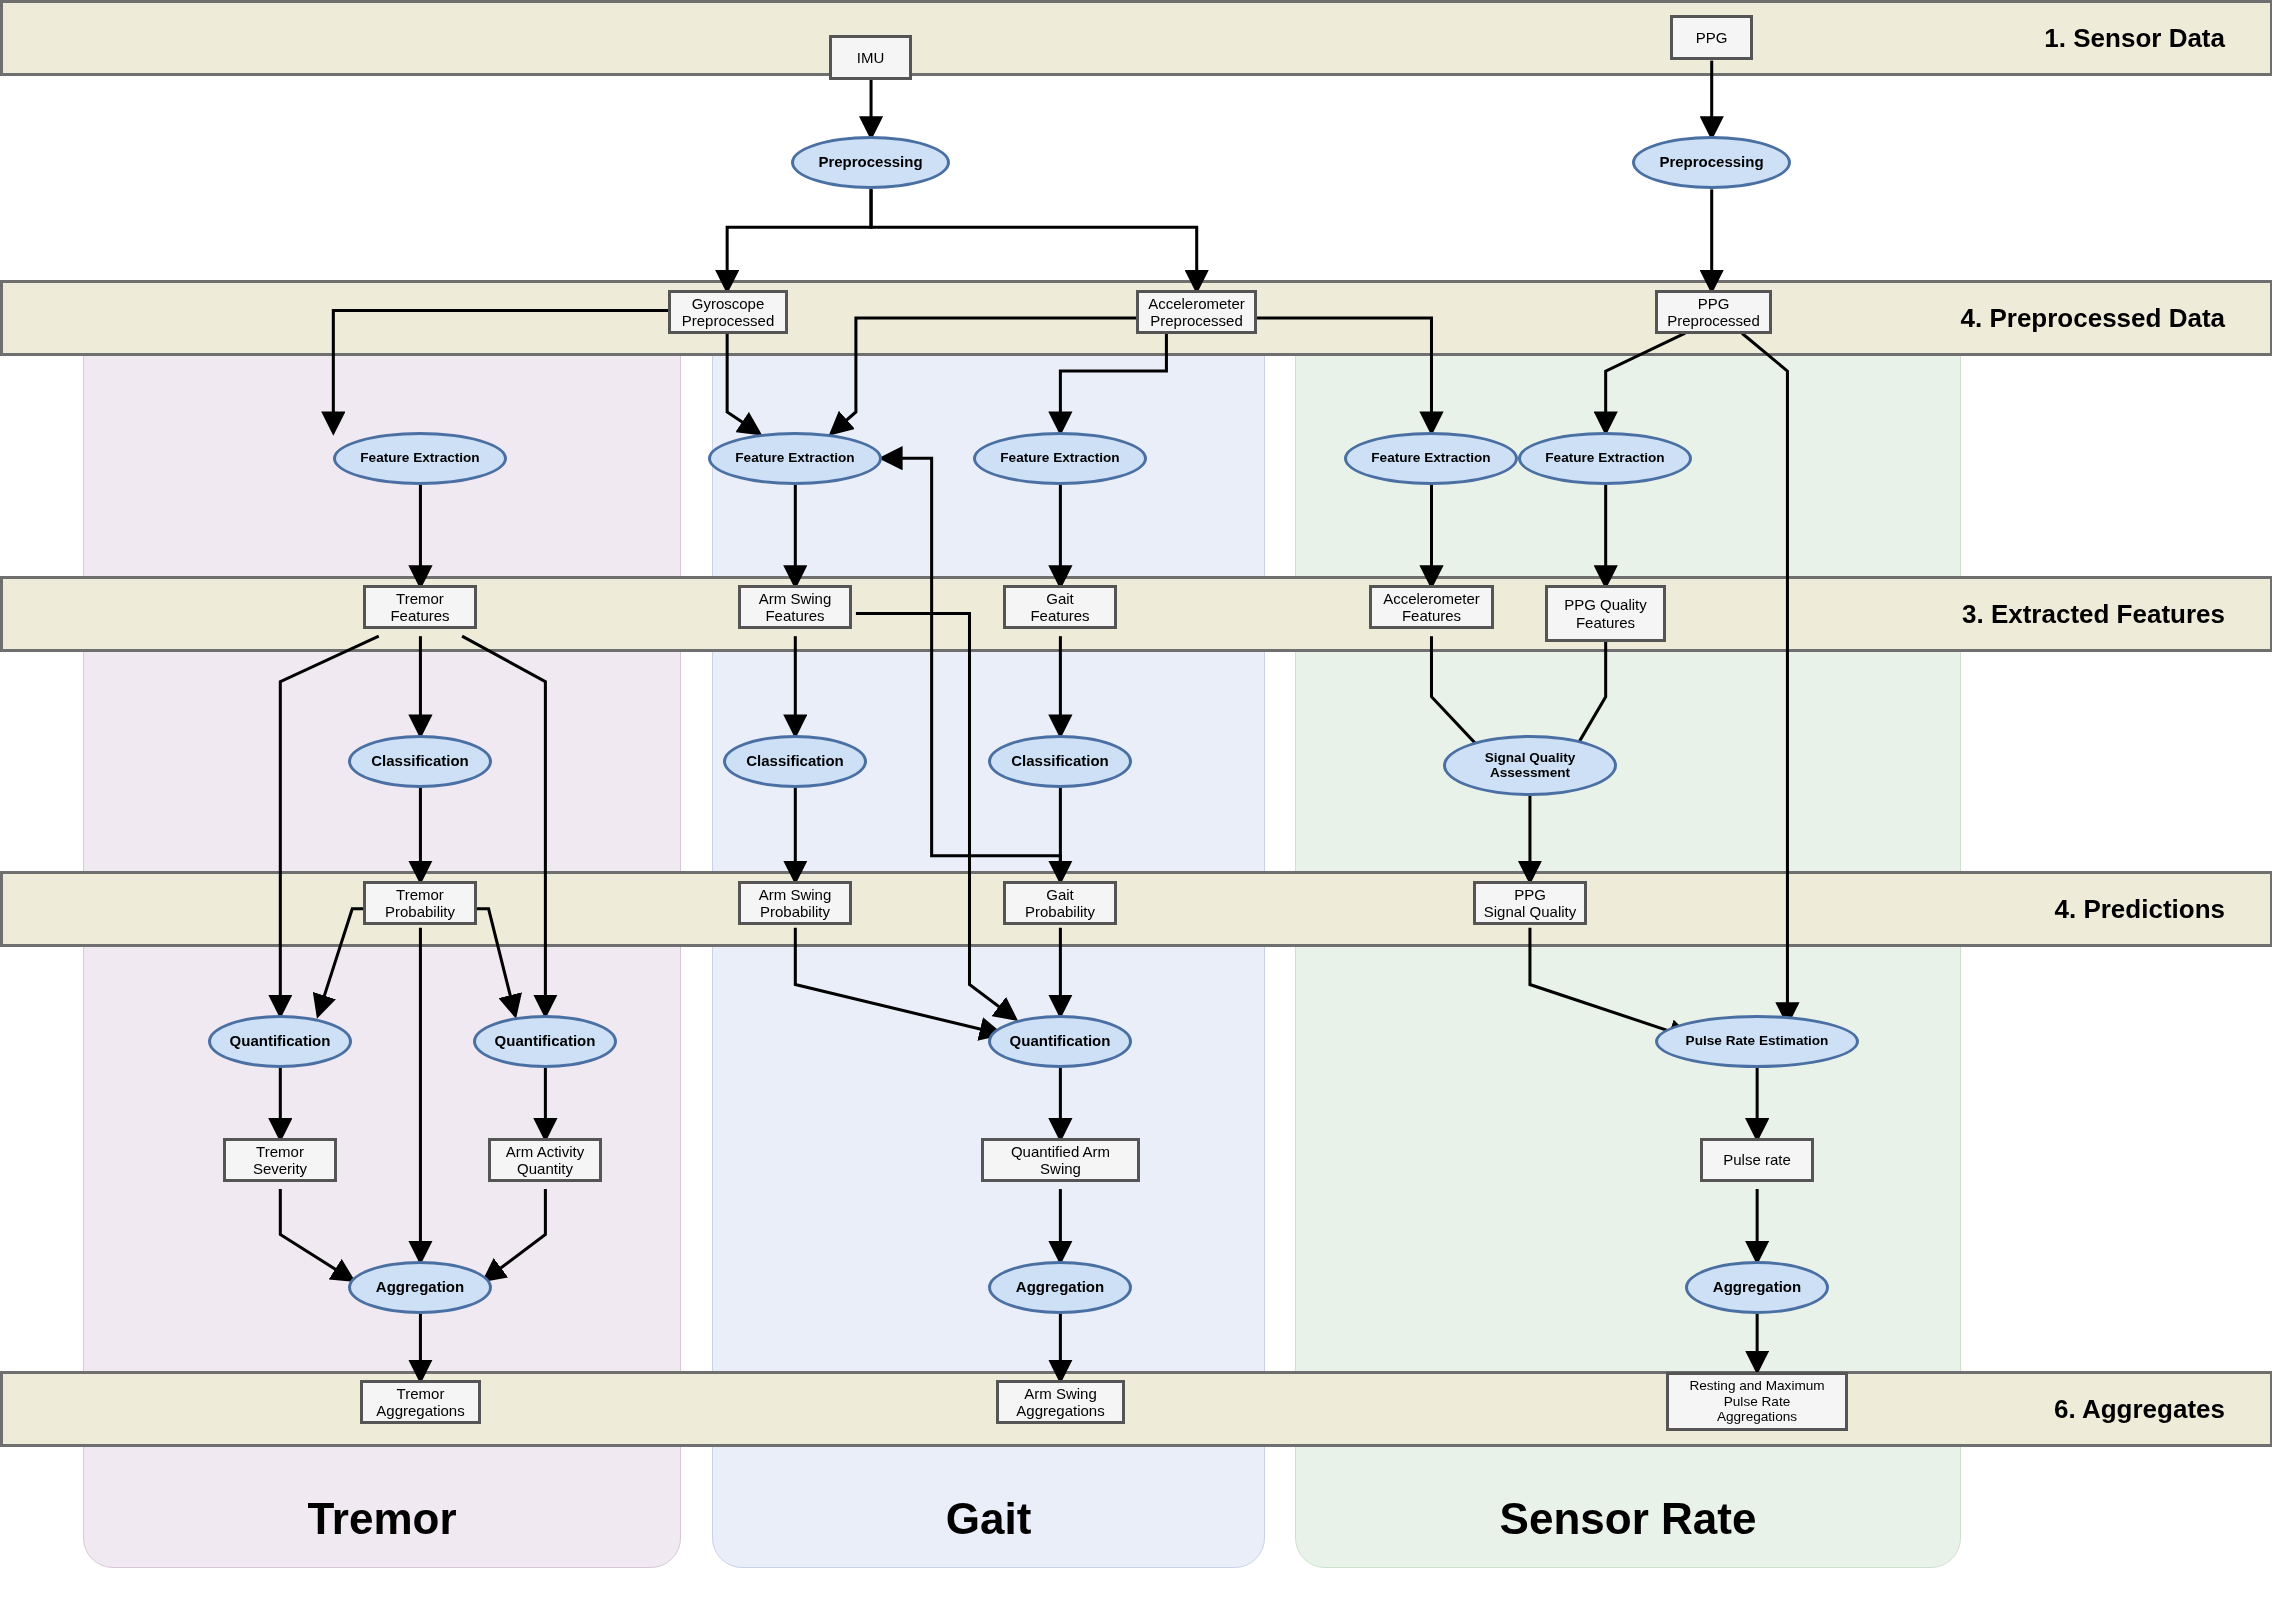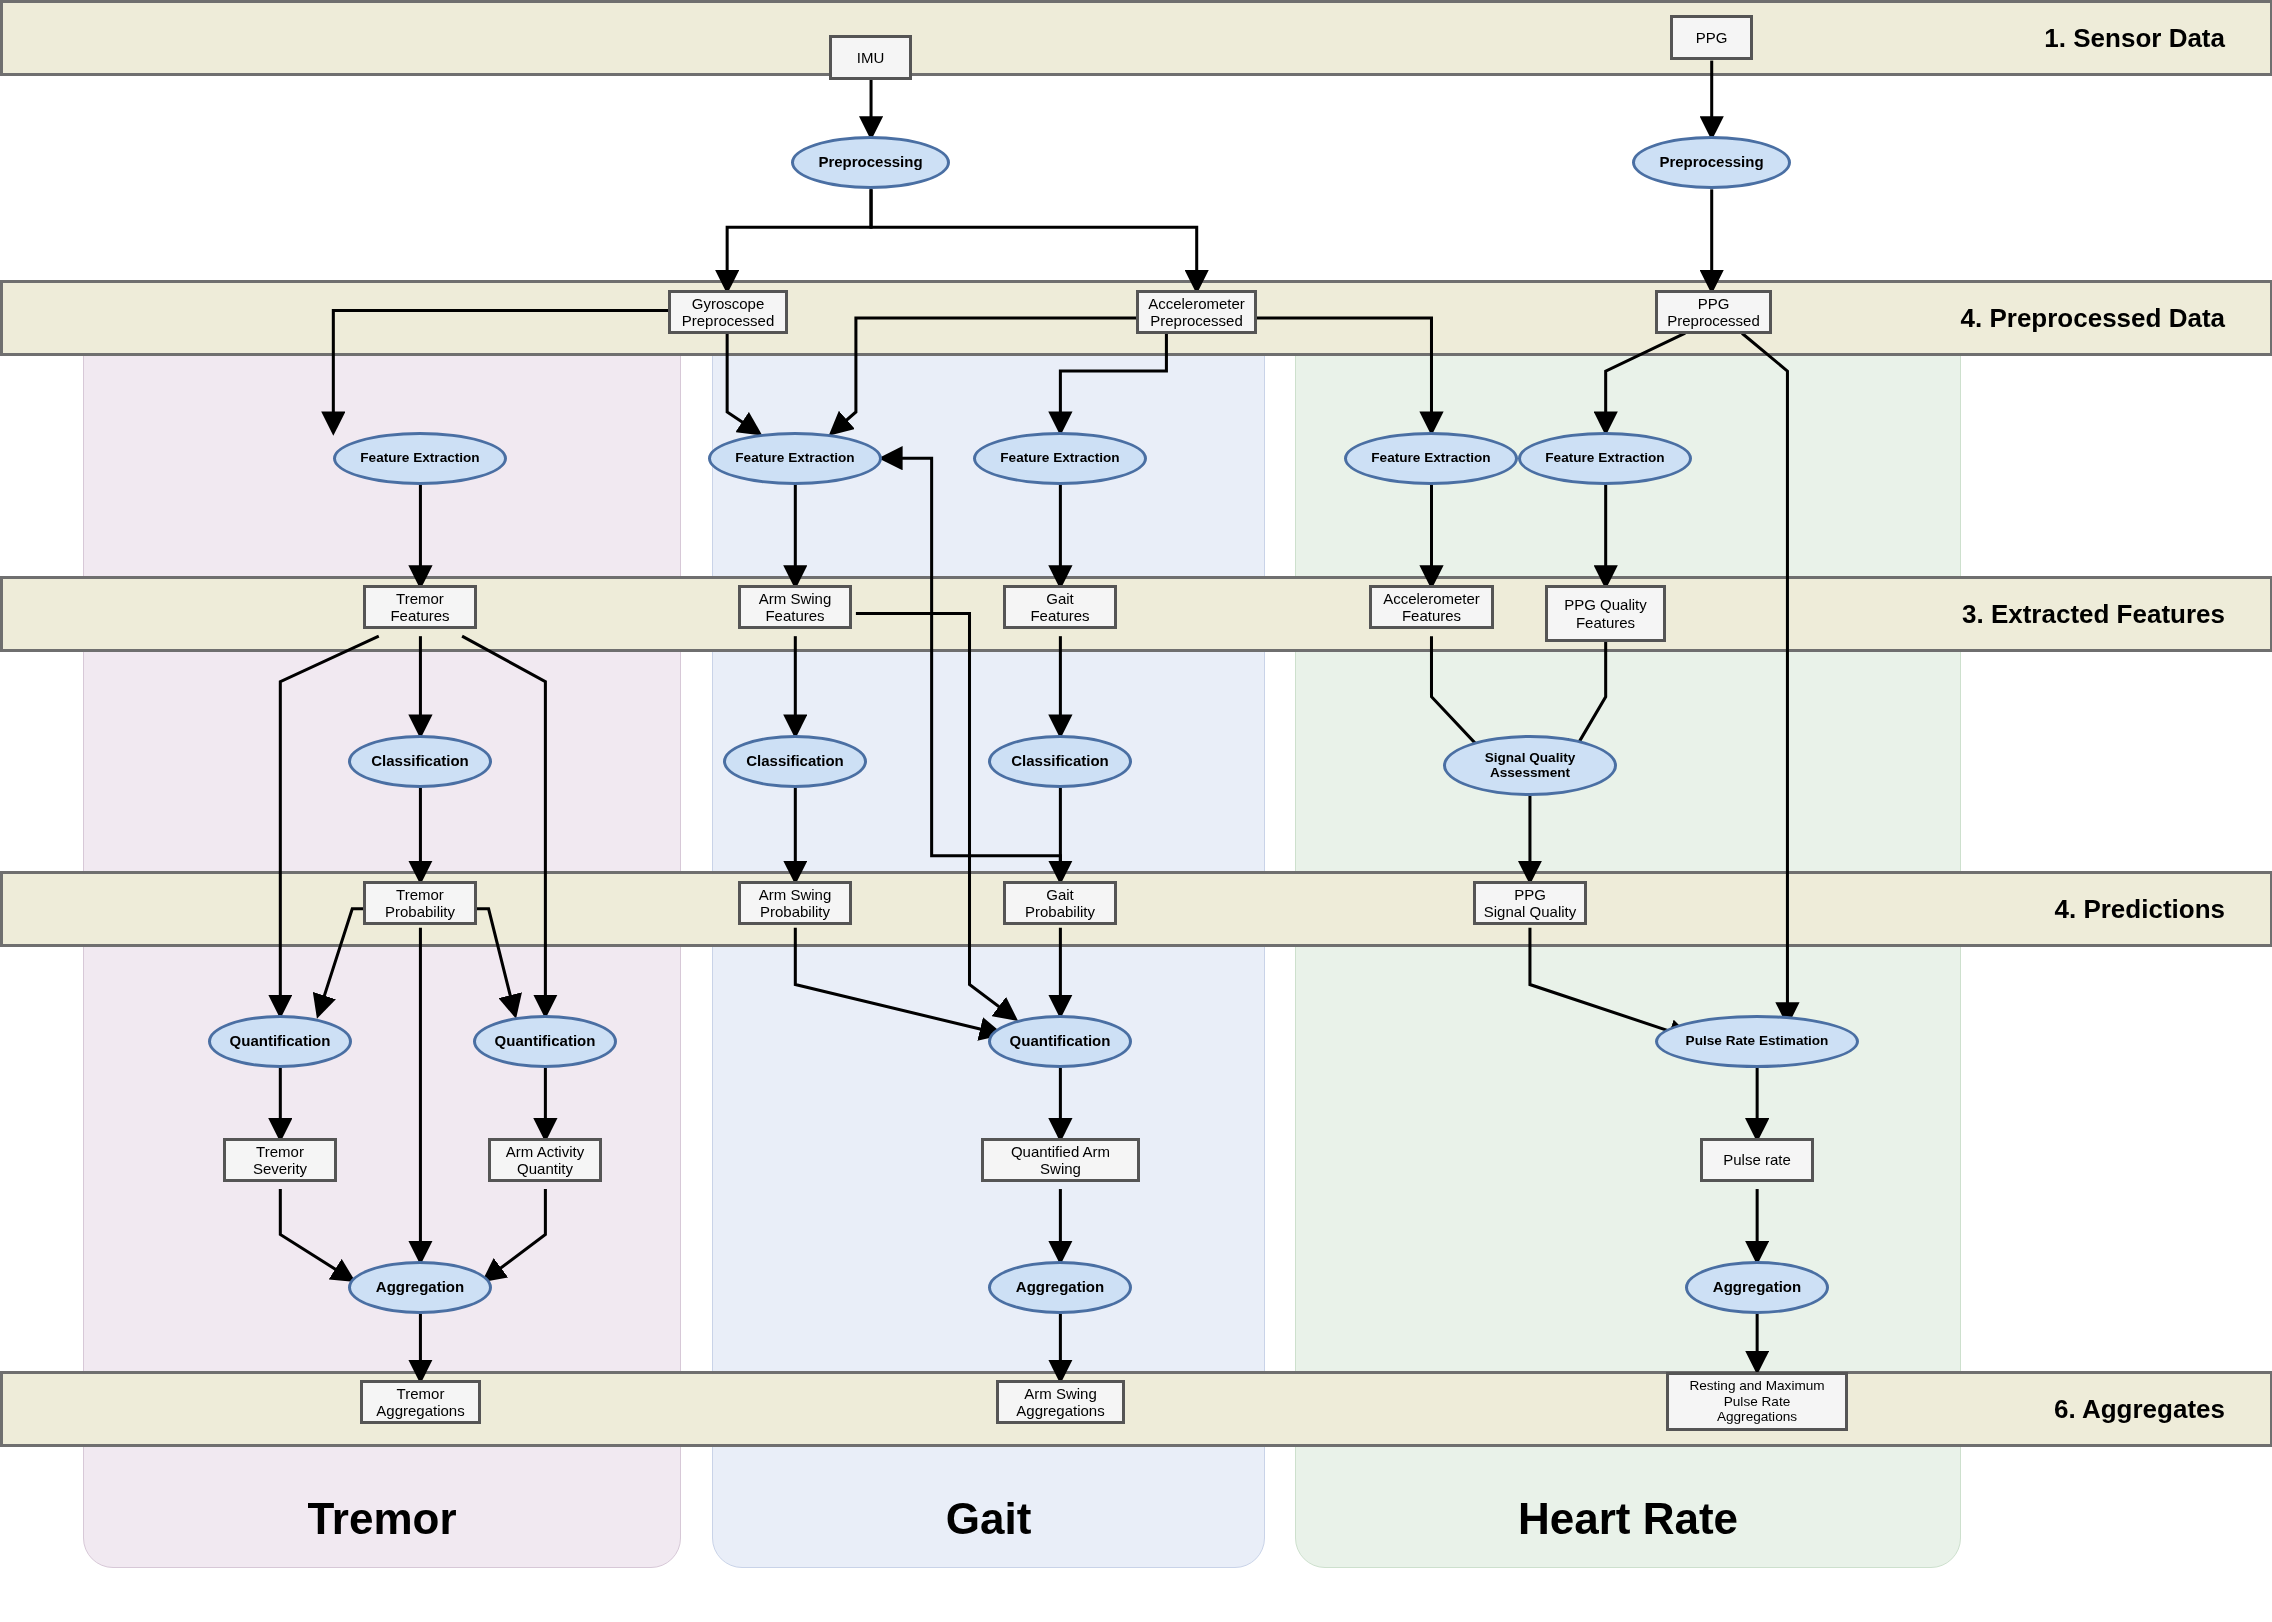--- a/index.html
+++ b/index.html
@@ -97,21 +97,21 @@
 
 <div class="canvas">
 
   <div class="panel tremor" style="left:83px; top:326px; width:598px; height:1242px;">
     <div class="col-title">Tremor</div>
   </div>
   <div class="panel gait" style="left:712px; top:326px; width:553px; height:1242px;">
     <div class="col-title">Gait</div>
   </div>
   <div class="panel hr" style="left:1295px; top:326px; width:666px; height:1242px;">
-    <div class="col-title">Heart Rate</div>
+    <div class="col-title">Sensor Rate</div>
   </div>
 
   <div class="band" style="top:0px;    height:76px;">
       <span class="stage-label">1. Sensor Data</span>
     </div>
   <div class="band" style="top:280px;  height:76px;">
       <span class="stage-label">4. Preprocessed Data</span>
     </div>
   <div class="band" style="top:576px;  height:76px;">
       <span class="stage-label">3. Extracted Features</span>

